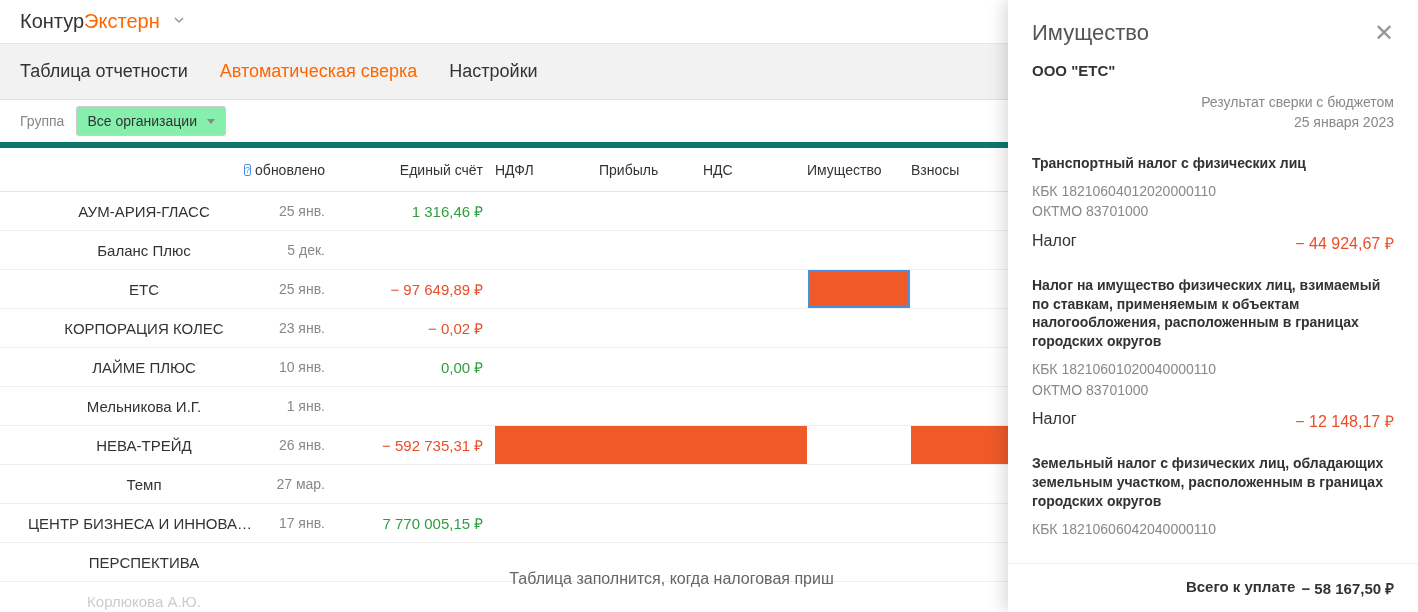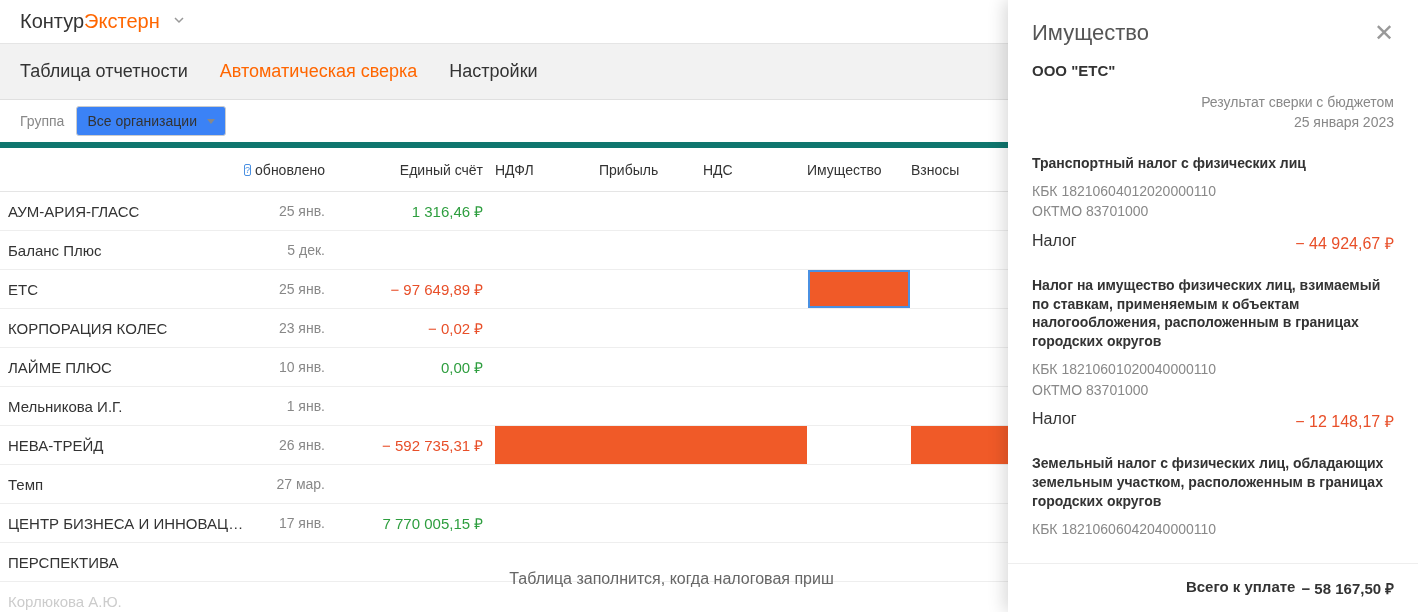--- a/index.html
+++ b/index.html
@@ -13,37 +13,37 @@
 .header-right { margin-left: auto; display: flex; align-items: center; gap: 8px; }
 .help-icon { width: 16px; height: 16px; border-radius: 50%; background: #666; color: #fff; display: flex; align-items: center; justify-content: center; font-size: 11px; font-weight: 700; }
 .help-text { color: #333; }
 
 .tabs { height: 56px; background: #f2f2f2; display: flex; align-items: center; padding: 0 20px; gap: 32px; border-bottom: 1px solid #e0e0e0; }
 .tab { font-size: 18px; color: #333; cursor: pointer; }
 .tab.active { color: #ff6600; }
 
 .filter-row { height: 48px; display: flex; align-items: center; padding: 0 20px; border-bottom: 6px solid #0f766e; }
 .filter-label { color: #888; margin-right: 12px; font-size: 14px; }
-.select { height: 30px; border: 1px solid #ccc; border-radius: 3px; padding: 0 28px 0 10px; background: #3b82f6; position: relative; display: flex; align-items: center; font-size: 14px; }
+.select { height: 30px; border: 1px solid #ccc; border-radius: 3px; padding: 0 28px 0 10px; background: #86efac; position: relative; display: flex; align-items: center; font-size: 14px; }
 .select::after { content: ''; position: absolute; right: 10px; width: 0; height: 0; border-left: 4px solid transparent; border-right: 4px solid transparent; border-top: 5px solid #888; }
 .filter-right { margin-left: auto; display: flex; align-items: center; gap: 10px; }
 .toggle { width: 36px; height: 20px; background: #ff6600; border-radius: 10px; position: relative; cursor: pointer; }
 .toggle::after { content: ''; position: absolute; width: 16px; height: 16px; background: #fff; border-radius: 50%; top: 2px; right: 2px; }
 .info-icon { width: 14px; height: 14px; border-radius: 50%; background: #4a90e2; color: #fff; display: flex; align-items: center; justify-content: center; font-size: 10px; font-weight: 700; }
 
 .table { width: 100%; }
 .thead { display: flex; height: 44px; align-items: center; border-bottom: 1px solid #e5e5e5; font-size: 14px; color: #333; }
 .col-name { width: 260px; padding-left: 10px; }
 .col-date { width: 75px; text-align: right; padding-right: 10px; display: flex; justify-content: flex-end; align-items: center; gap: 4px; }
 .q-icon { width: 12px; height: 12px; border: 1px solid #4a90e2; color: #4a90e2; border-radius: 2px; display: inline-flex; align-items: center; justify-content: center; font-size: 9px; }
 .col-account { width: 160px; text-align: right; padding-right: 12px; }
 .col { width: 104px; text-align: left; }
 
 .trow { display: flex; height: 39px; align-items: center; border-bottom: 1px solid #eee; font-size: 15px; }
-.trow .col-name { padding-left: 8px; white-space: nowrap; overflow: hidden; text-overflow: ellipsis; }
+.trow .col-name { padding-left: 28px; white-space: nowrap; overflow: hidden; text-overflow: ellipsis; text-align: center; }
 .trow .col-date { color: #888; font-size: 14px; }
 .trow .col-account { font-size: 15px; }
 .pos { color: #2e9e3f; }
 .neg { color: #e84f29; }
 .zero { color: #2e9e3f; }
 .cell-filled { background: #f05a28; height: 100%; }
 .cell-selected { background: #f05a28; height: 36px; margin: 0 2px; outline: 2px solid #4a90e2; outline-offset: -1px; }
 .dimmed { color: #ccc; }
 
 .footer-note { position: absolute; top: 570px; left: 335px; width: 673px; text-align: center; font-size: 16px; color: #666; }

